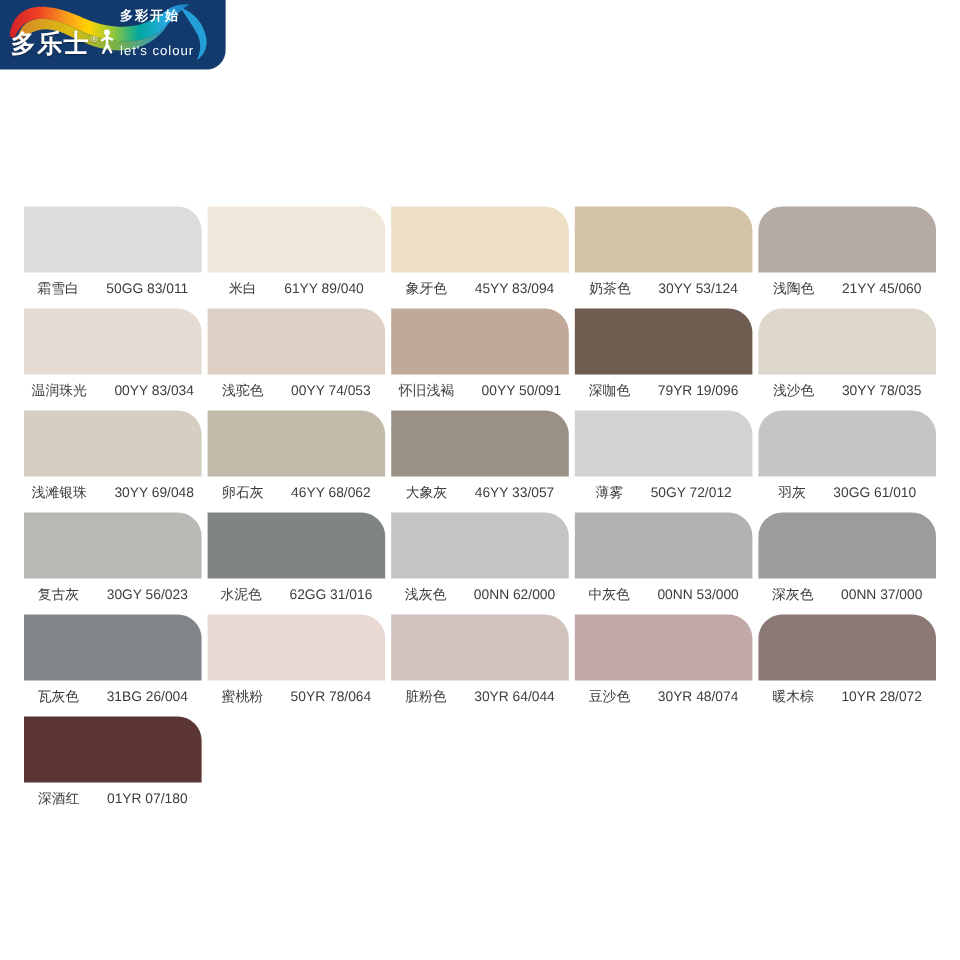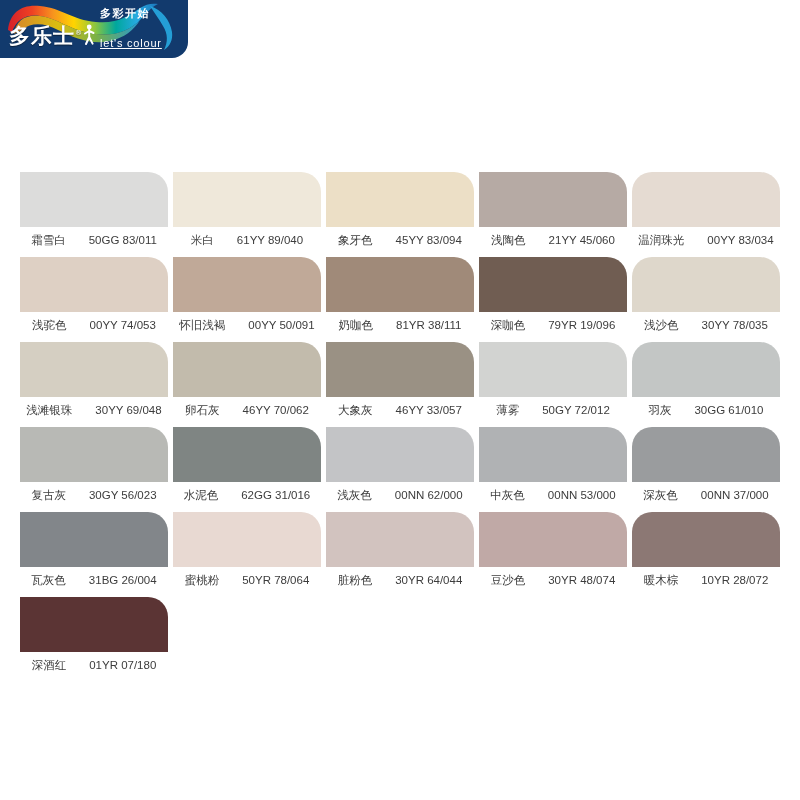--- a/index.html
+++ b/index.html
@@ -65,21 +65,20 @@
   }
   .brand-tag-en {
     position: absolute;
     left: 100px;
     top: 37px;
     color: #ffffff;
     font-size: 11px;
     letter-spacing: 0.8px;
     white-space: nowrap;
     font-family: "Liberation Sans", sans-serif;
-    text-decoration: underline;
   }
   .brand-figure {
     position: absolute;
     left: 83px;
     top: 24px;
     width: 12px;
     height: 22px;
     pointer-events: none;
   }
 
@@ -178,54 +177,54 @@
     </div>
     <div class="swatch-cell">
       <div class="swatch-chip" style="background-color: rgb(239, 232, 218);"></div>
       <div class="swatch-label"><span>米白</span><span class="swatch-code">61YY 89/040</span></div>
     </div>
     <div class="swatch-cell">
       <div class="swatch-chip" style="background-color: rgb(236, 223, 198);"></div>
       <div class="swatch-label"><span>象牙色</span><span class="swatch-code">45YY 83/094</span></div>
     </div>
     <div class="swatch-cell">
+      <div class="swatch-chip" style="background-color: rgb(211, 194, 166);"></div>
+      <div class="swatch-label"><span>奶茶色</span><span class="swatch-code">30YY 53/124</span></div>
+    </div>
+    <div class="swatch-cell">
       <div class="swatch-chip" style="background-color: rgb(182, 170, 164);"></div>
       <div class="swatch-label"><span>浅陶色</span><span class="swatch-code">21YY 45/060</span></div>
     </div>
     <div class="swatch-cell">
       <div class="swatch-chip" style="background-color: rgb(229, 219, 210);"></div>
       <div class="swatch-label"><span>温润珠光</span><span class="swatch-code">00YY 83/034</span></div>
     </div>
     <div class="swatch-cell">
       <div class="swatch-chip" style="background-color: rgb(222, 208, 196);"></div>
       <div class="swatch-label"><span>浅驼色</span><span class="swatch-code">00YY 74/053</span></div>
     </div>
     <div class="swatch-cell">
       <div class="swatch-chip" style="background-color: rgb(192, 169, 152);"></div>
       <div class="swatch-label"><span>怀旧浅褐</span><span class="swatch-code">00YY 50/091</span></div>
     </div>
     <div class="swatch-cell">
-      <div class="swatch-chip" style="background-color: rgb(160, 138, 121);"></div>
-      <div class="swatch-label"><span>奶咖色</span><span class="swatch-code">81YR 38/111</span></div>
-    </div>
-    <div class="swatch-cell">
       <div class="swatch-chip" style="background-color: rgb(112, 93, 82);"></div>
       <div class="swatch-label"><span>深咖色</span><span class="swatch-code">79YR 19/096</span></div>
     </div>
     <div class="swatch-cell">
       <div class="swatch-chip" style="background-color: rgb(222, 215, 203);"></div>
       <div class="swatch-label"><span>浅沙色</span><span class="swatch-code">30YY 78/035</span></div>
     </div>
     <div class="swatch-cell">
       <div class="swatch-chip" style="background-color: rgb(213, 207, 194);"></div>
       <div class="swatch-label"><span>浅滩银珠</span><span class="swatch-code">30YY 69/048</span></div>
     </div>
     <div class="swatch-cell">
       <div class="swatch-chip" style="background-color: rgb(194, 187, 172);"></div>
-      <div class="swatch-label"><span>卵石灰</span><span class="swatch-code">46YY 70/062</span></div>
+      <div class="swatch-label"><span>卵石灰</span><span class="swatch-code">46YY 68/062</span></div>
     </div>
     <div class="swatch-cell">
       <div class="swatch-chip" style="background-color: rgb(154, 145, 132);"></div>
       <div class="swatch-label"><span>大象灰</span><span class="swatch-code">46YY 33/057</span></div>
     </div>
     <div class="swatch-cell">
       <div class="swatch-chip" style="background-color: rgb(210, 211, 209);"></div>
       <div class="swatch-label"><span>薄雾</span><span class="swatch-code">50GY 72/012</span></div>
     </div>
     <div class="swatch-cell">

